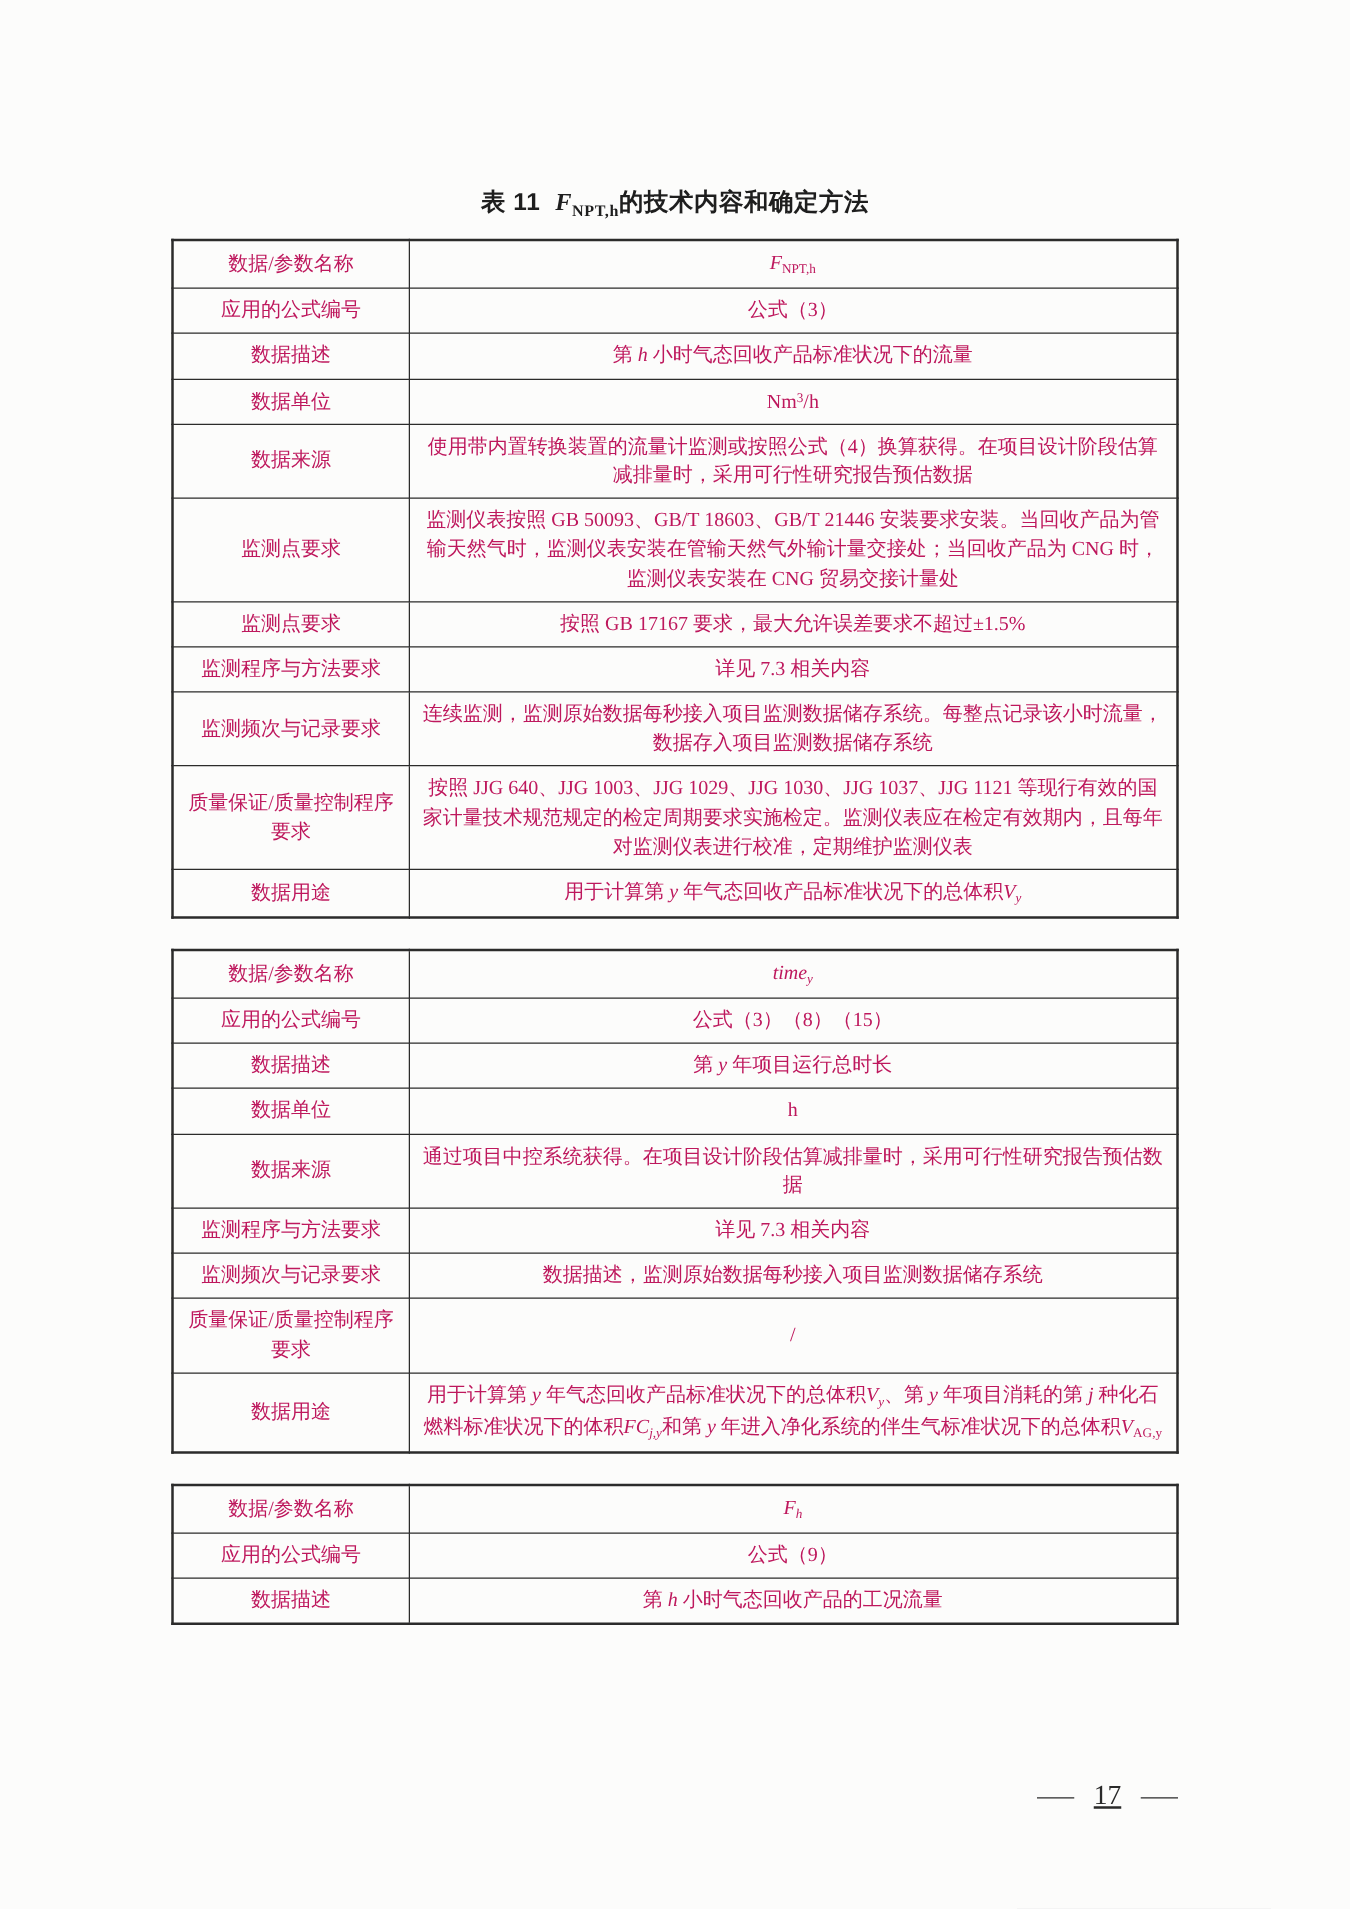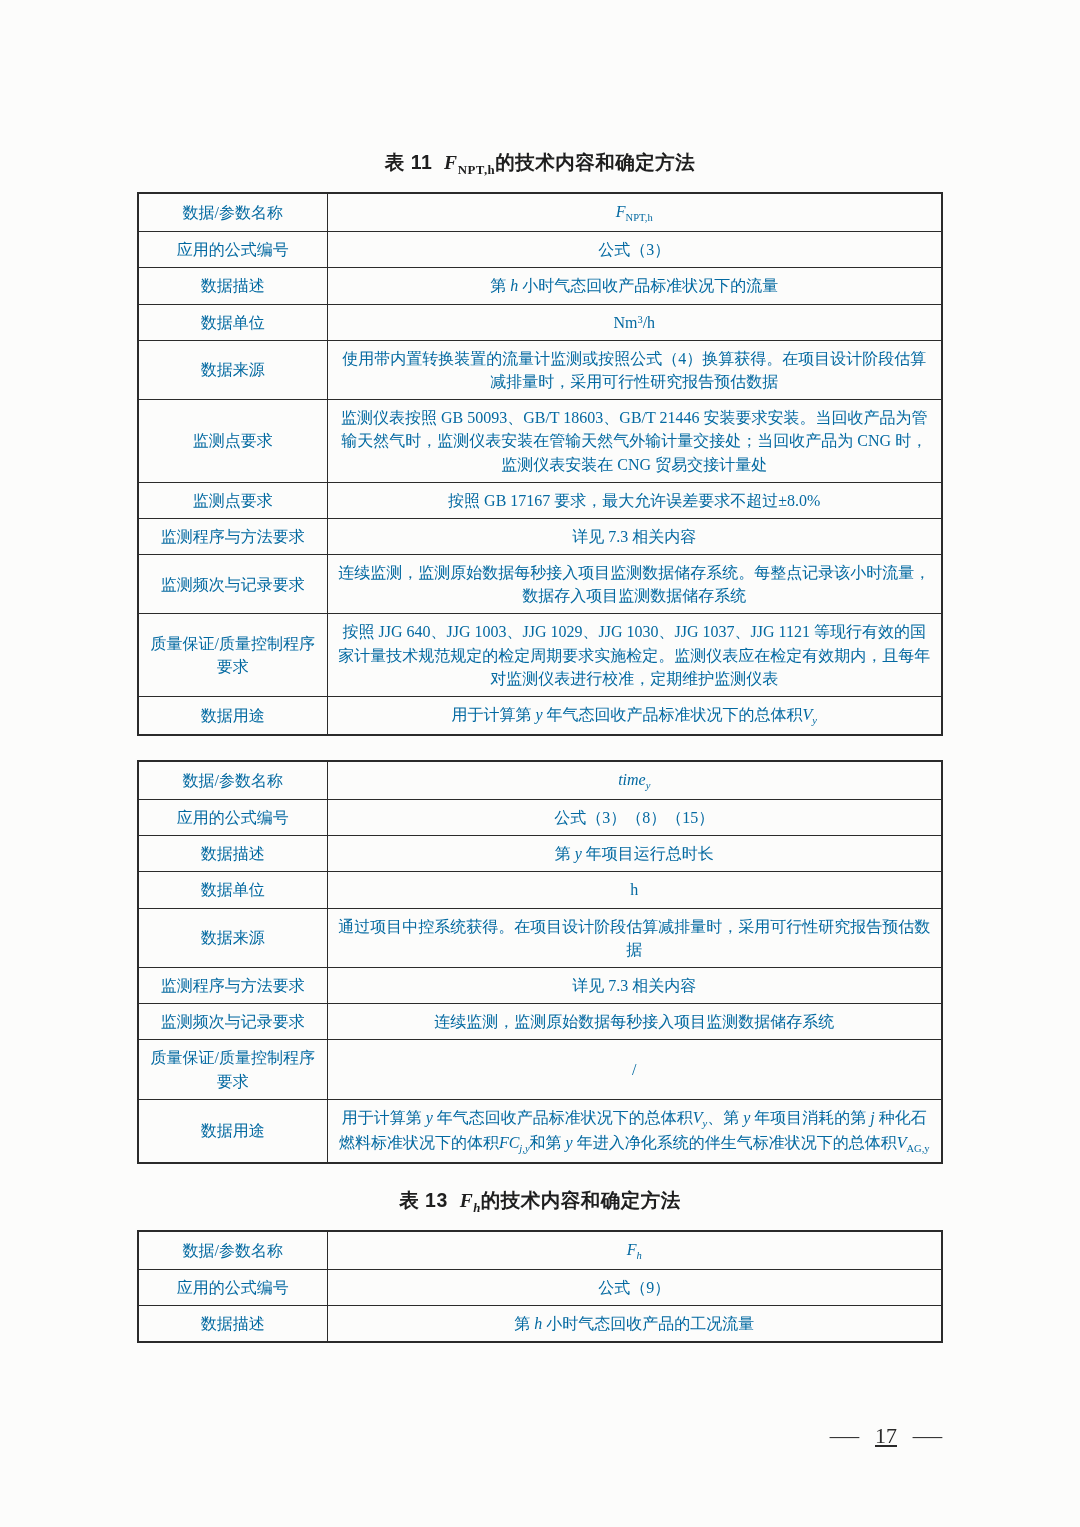--- a/index.html
+++ b/index.html
@@ -37,21 +37,21 @@
     border: 2.5px solid #2b2b2b;
     table-layout: fixed;
   }
   table.spec-table td {
     border: 1.5px solid #2b2b2b;
     text-align: center;
     vertical-align: middle;
     font-size: 16px;
     line-height: 1.45;
     padding: 6px 10px;
-    color: #0369a1;
+    color: #be185d;
   }
   td.label-cell { width: 189px; }
   td.value-cell { }
   
   .seg { white-space: pre-wrap; }
   .seg-i {
     font-style: italic;
     font-family: "Liberation Serif", "DejaVu Serif", serif;
     font-weight: inherit;
   }
@@ -118,21 +118,21 @@
             <tr>
     <td class="label-cell">数据来源</td>
     <td class="value-cell"><span class="seg seg-n">使用带内置转换装置的流量计监测或按照公式（4）换算获得。在项目设计阶段估算减排量时，采用可行性研究报告预估数据</span></td>
   </tr>
             <tr>
     <td class="label-cell">监测点要求</td>
     <td class="value-cell"><span class="seg seg-n">监测仪表按照 GB 50093、GB/T 18603、GB/T 21446 安装要求安装。当回收产品为管输天然气时，监测仪表安装在管输天然气外输计量交接处；当回收产品为 CNG 时，监测仪表安装在 CNG 贸易交接计量处</span></td>
   </tr>
             <tr>
     <td class="label-cell">监测点要求</td>
-    <td class="value-cell"><span class="seg seg-n">按照 GB 17167 要求，最大允许误差要求不超过±8.0%</span></td>
+    <td class="value-cell"><span class="seg seg-n">按照 GB 17167 要求，最大允许误差要求不超过±1.5%</span></td>
   </tr>
             <tr>
     <td class="label-cell">监测程序与方法要求</td>
     <td class="value-cell"><span class="seg seg-n">详见 7.3 相关内容</span></td>
   </tr>
             <tr>
     <td class="label-cell">监测频次与记录要求</td>
     <td class="value-cell"><span class="seg seg-n">连续监测，监测原始数据每秒接入项目监测数据储存系统。每整点记录该小时流量，数据存入项目监测数据储存系统</span></td>
   </tr>
             <tr>
@@ -173,36 +173,35 @@
             <tr>
     <td class="label-cell">数据来源</td>
     <td class="value-cell"><span class="seg seg-n">通过项目中控系统获得。在项目设计阶段估算减排量时，采用可行性研究报告预估数据</span></td>
   </tr>
             <tr>
     <td class="label-cell">监测程序与方法要求</td>
     <td class="value-cell"><span class="seg seg-n">详见 7.3 相关内容</span></td>
   </tr>
             <tr>
     <td class="label-cell">监测频次与记录要求</td>
-    <td class="value-cell"><span class="seg seg-n">连续监测，监测原始数据每秒接入项目监测数据储存系统</span></td>
+    <td class="value-cell"><span class="seg seg-n">数据描述，监测原始数据每秒接入项目监测数据储存系统</span></td>
   </tr>
             <tr>
     <td class="label-cell">质量保证/质量控制程序要求</td>
     <td class="value-cell"><span class="seg seg-n">/</span></td>
   </tr>
             <tr>
     <td class="label-cell">数据用途</td>
     <td class="value-cell"><span class="seg seg-n">用于计算第 </span><span class="seg seg-i">y</span><span class="seg seg-n"> 年气态回收产品标准状况下的总体积</span><span class="seg seg-i">V</span><span class="seg seg-isub">y</span><span class="seg seg-n">、第 </span><span class="seg seg-i">y</span><span class="seg seg-n"> 年项目消耗的第 </span><span class="seg seg-i">j</span><span class="seg seg-n"> 种化石燃料标准状况下的体积</span><span class="seg seg-i">FC</span><span class="seg seg-isub">j,y</span><span class="seg seg-n">和第 </span><span class="seg seg-i">y</span><span class="seg seg-n"> 年进入净化系统的伴生气标准状况下的总体积</span><span class="seg seg-i">V</span><span class="seg seg-sub">AG,y</span></td>
   </tr>
           </tbody>
       </table>
     </section>
 
     <section class="table-block">
-      <h2 class="table-title"><span class="seg seg-n">表 13  </span><span class="seg seg-i">F</span><span class="seg seg-isub">h</span><span class="seg seg-n">的技术内容和确定方法</span></h2>
       <table class="spec-table">
         <colgroup>
             <col style="width:189px">
             <col>
           </colgroup>
         <tbody>
             <tr>
     <td class="label-cell">数据/参数名称</td>
     <td class="value-cell"><span class="seg seg-i">F</span><span class="seg seg-isub">h</span></td>
   </tr>

